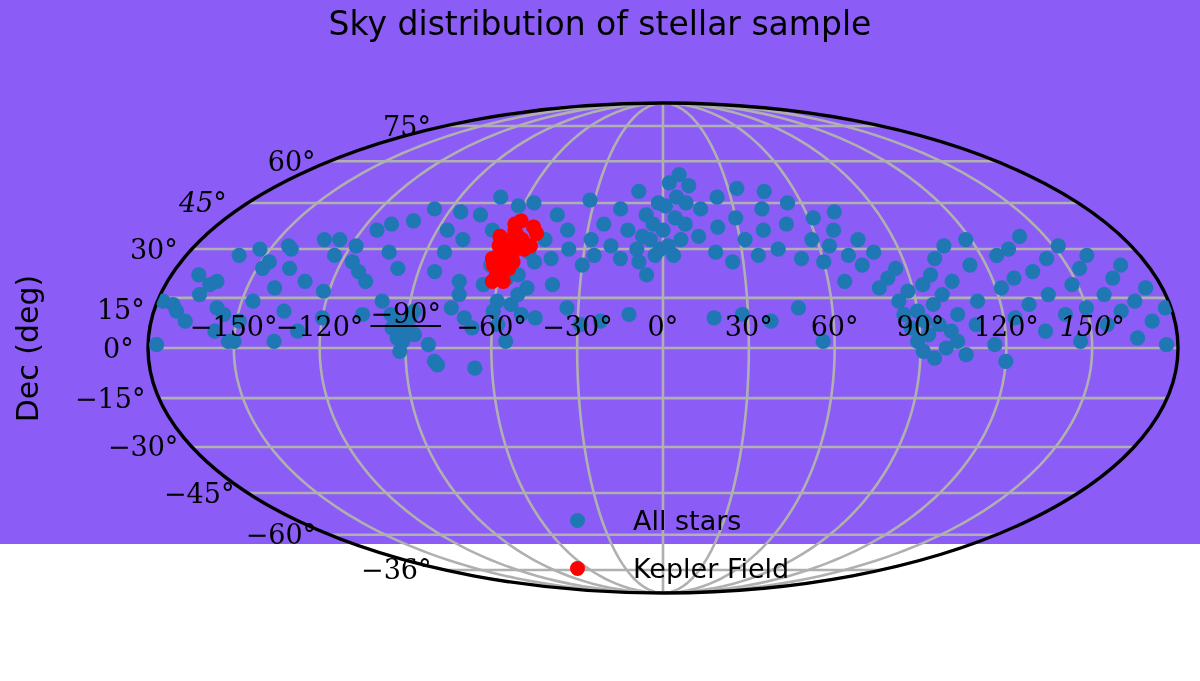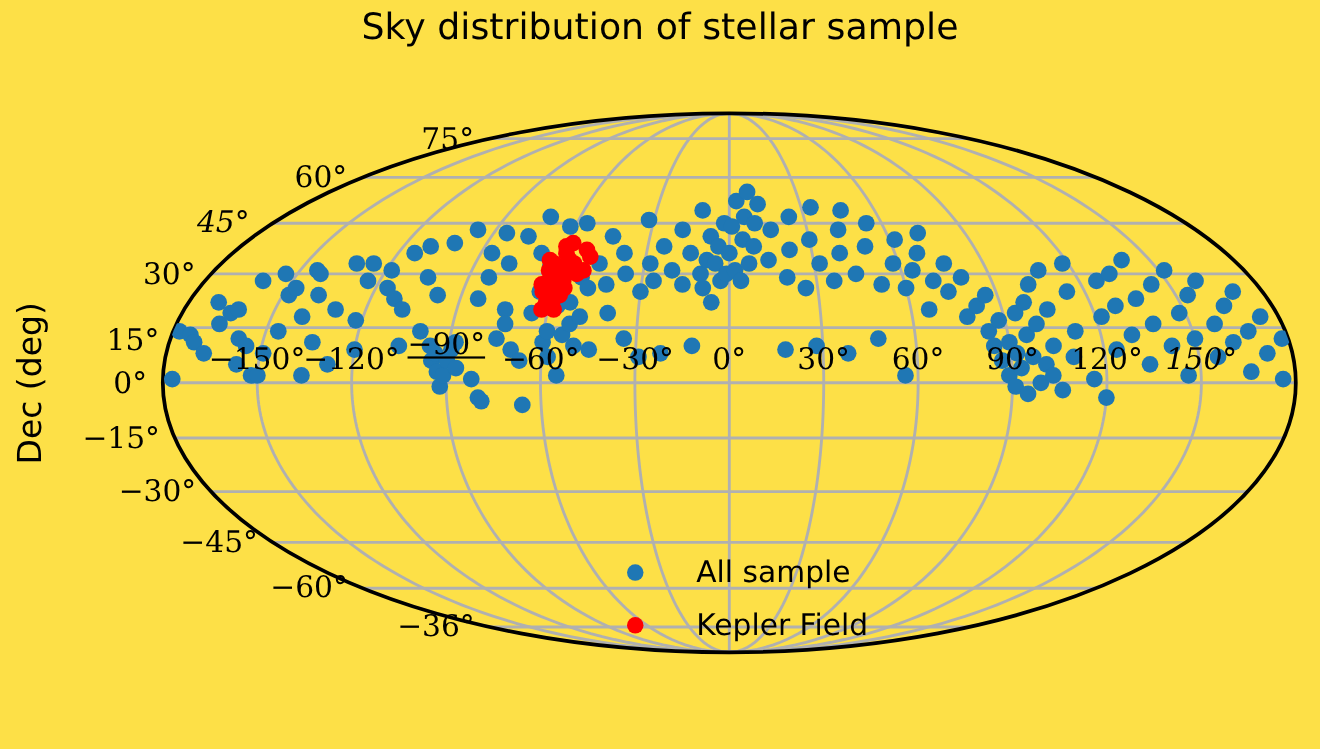--- a/index.html
+++ b/index.html
@@ -4,21 +4,21 @@
 <style>
   html, body {
     margin: 0; padding: 0;
     background: #ffffff;
   }
   body {
     width: 1200px; height: 681px;
     font-family: "Liberation Sans", sans-serif;
     overflow: hidden;
   }
-  #root { position: relative; width: 1200px; height: 681px; background: #fde047; }
+  #root { position: relative; width: 1200px; height: 544px; background: #8b5cf6; }
 
   #chart-title {
     position: absolute;
     left: 0; top: 4px;
     width: 1200px;
     text-align: center;
     font-family: "DejaVu Sans", sans-serif;
     font-size: 33px;
     color: #000;
     letter-spacing: 0px;
@@ -366,21 +366,21 @@
           <circle cx="513.01" cy="261.84" r="7.6"></circle>
         </g>
       </g>
     </svg>
 
   <div id="ylabel" style="left: -46px; top: 330.5px;">Dec (deg)</div>
 
 
   <div id="legend">
       <div class="legend-dot" style="background: rgb(31, 119, 180); width: 15px; height: 15px; left: 570px; top: 513px;"></div>
-      <div class="legend-label" style="left: 633px; top: 504.5px;">All sample</div>
+      <div class="legend-label" style="left: 633px; top: 504.5px;">All stars</div>
       <div class="legend-dot" style="background: rgb(255, 0, 0); width: 15px; height: 15px; left: 570px; top: 561px;"></div>
       <div class="legend-label" style="left: 633px; top: 552.5px;">Kepler Field</div>
     </div>
 <div class="ticklabel" style="left: 189.833px; top: 312.5px;">−150°</div>
     <div class="ticklabel" style="left: 275.667px; top: 312.5px;">−120°</div>
     <div class="ticklabel" style="left: 370.5px; top: 300px; text-decoration: underline;">−90°</div>
     <div class="ticklabel" style="left: 456.333px; top: 312.5px;">−60°</div>
     <div class="ticklabel" style="left: 542.167px; top: 312.5px;">−30°</div>
     <div class="ticklabel" style="left: 647.5px; top: 312.5px;">0°</div>
     <div class="ticklabel" style="left: 724.833px; top: 312.5px;">30°</div>

